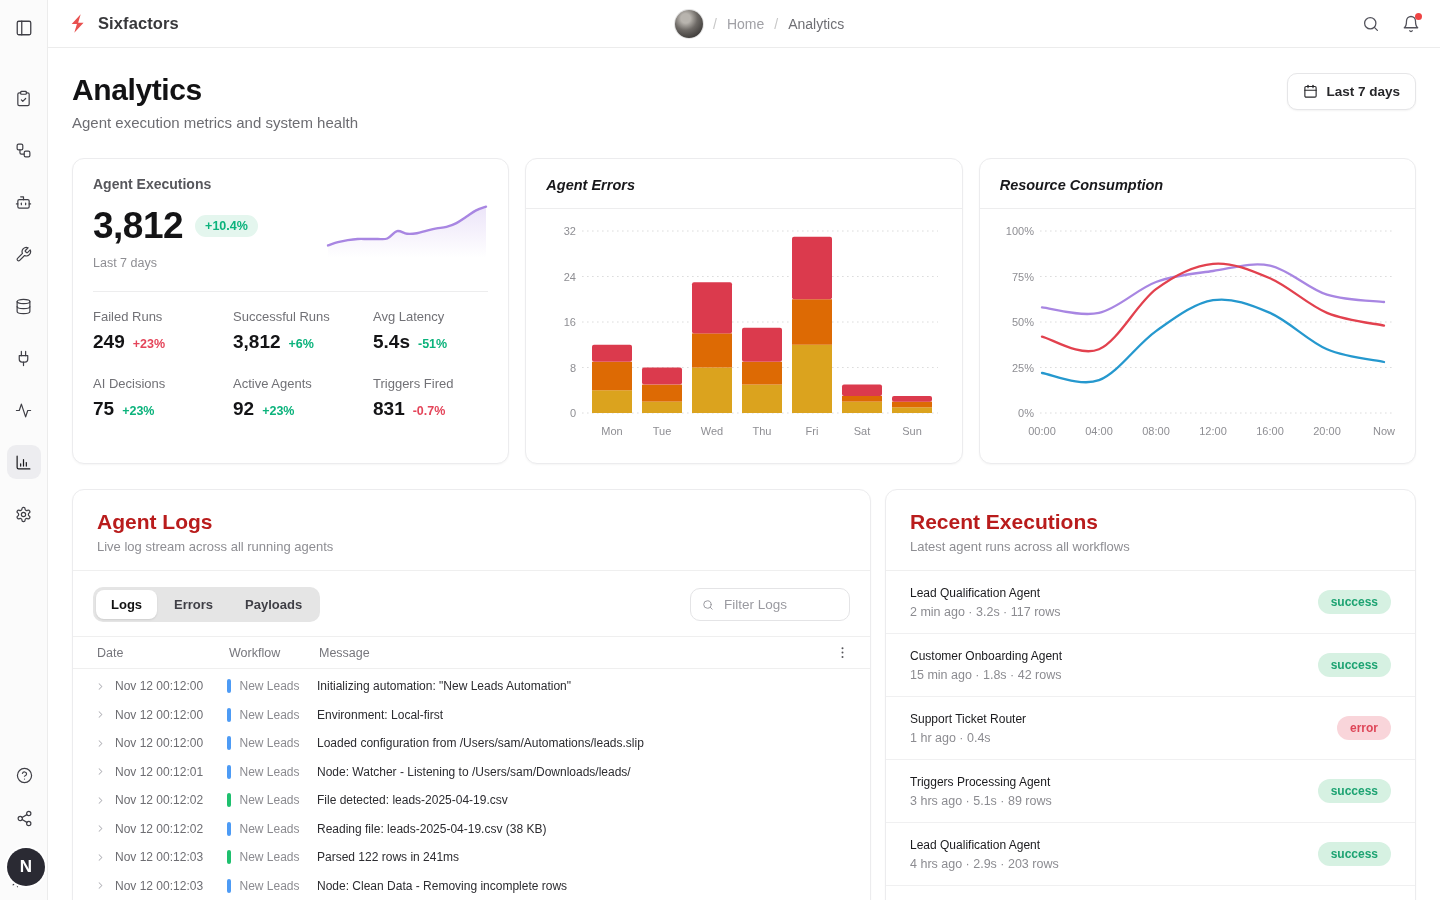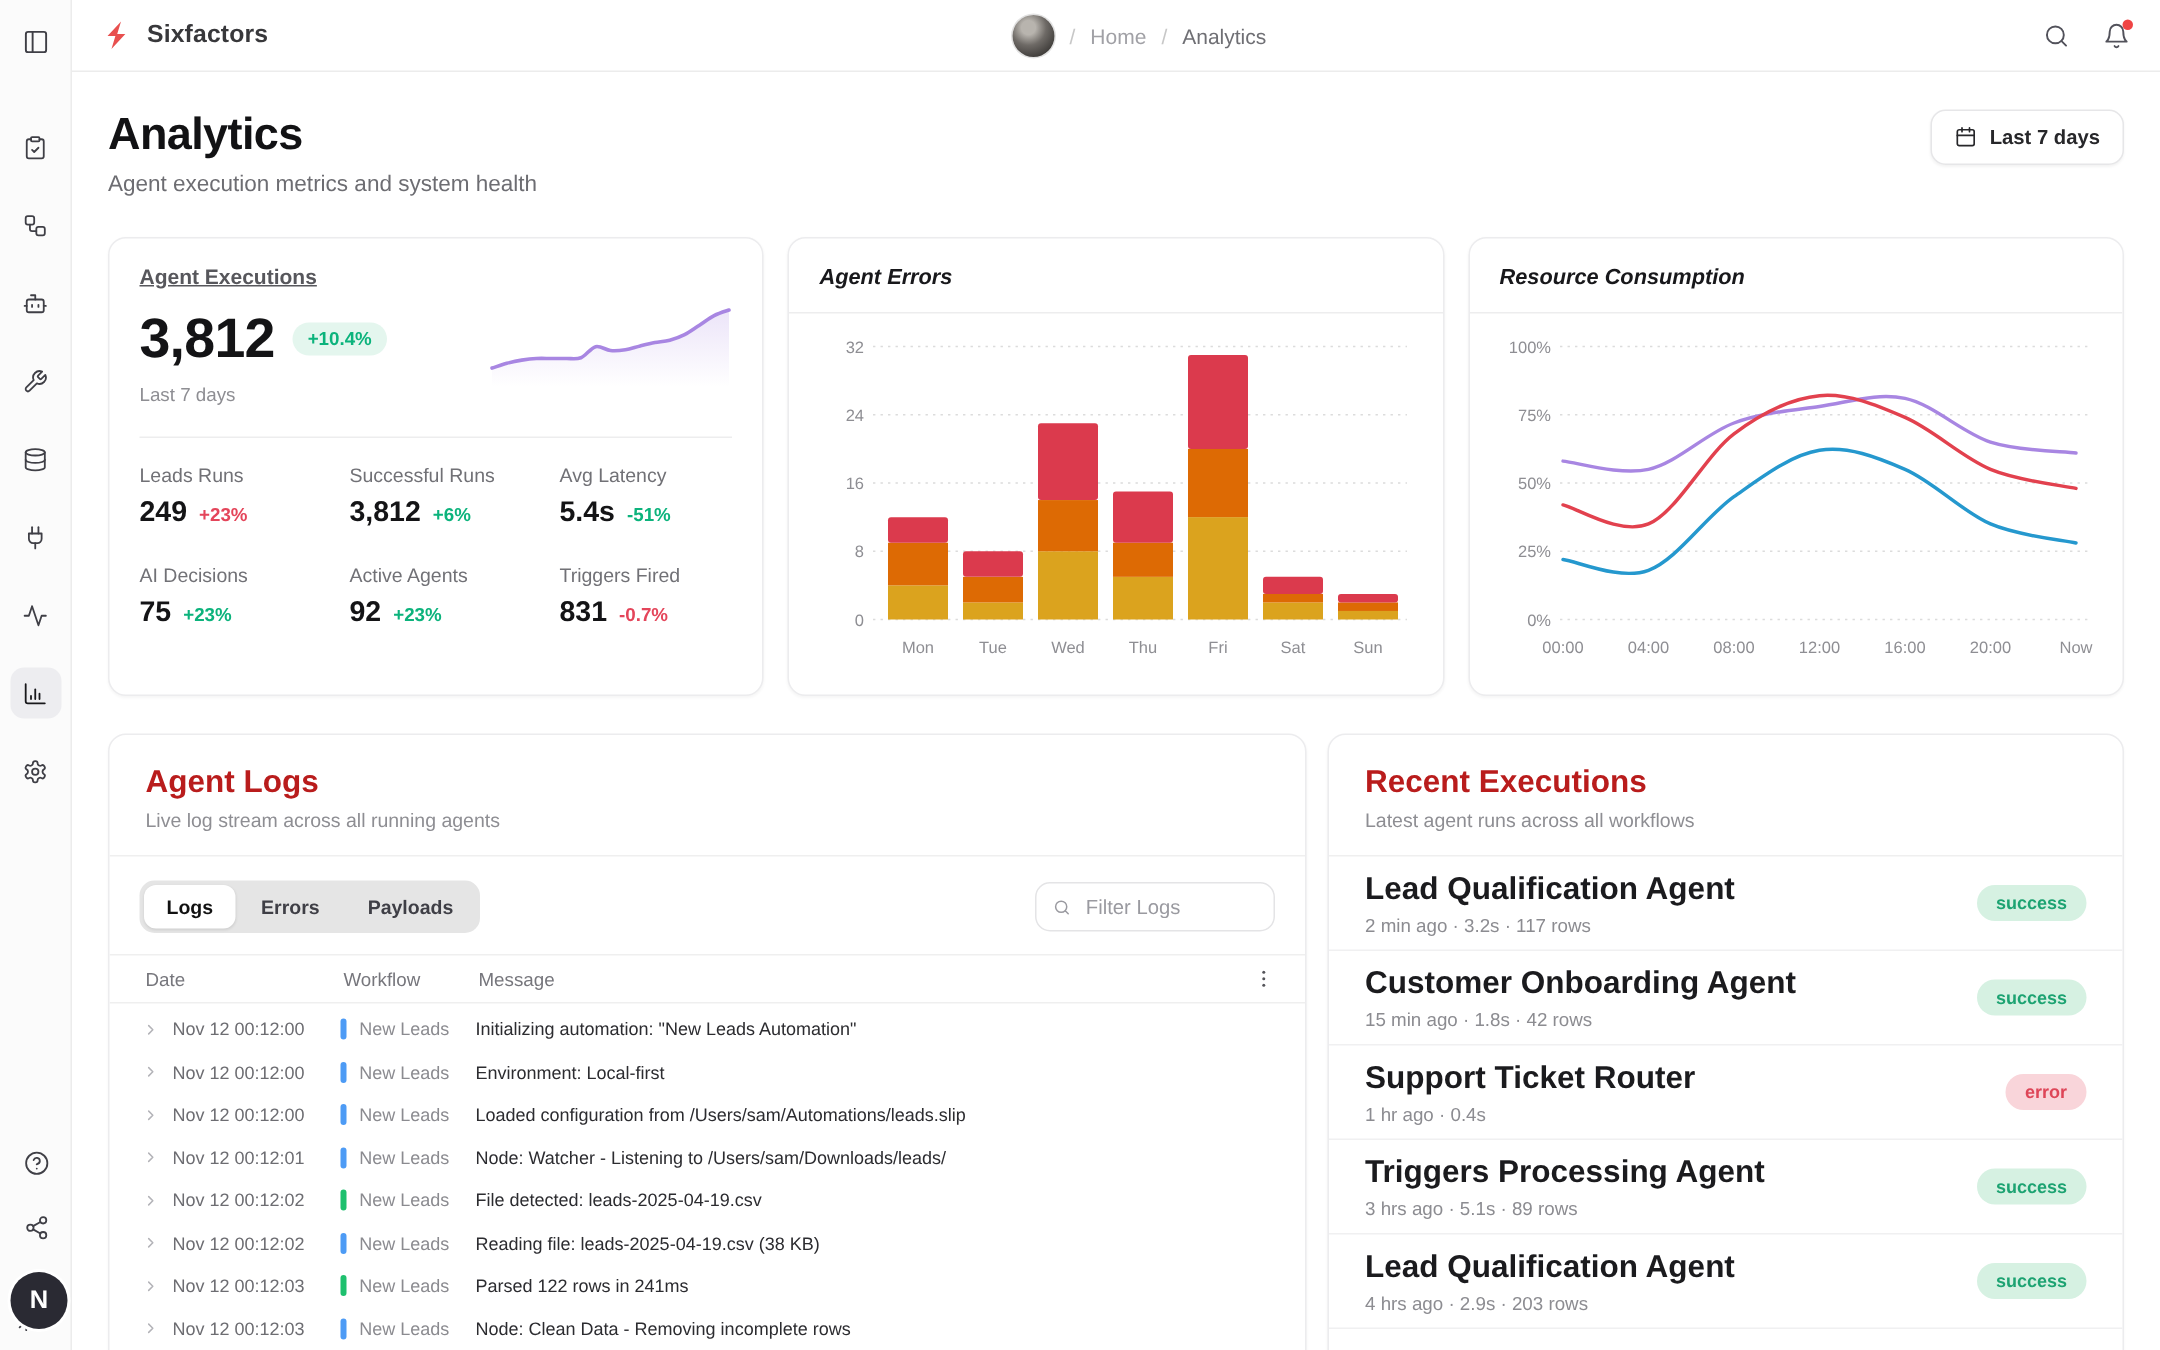--- a/index.html
+++ b/index.html
@@ -44,21 +44,21 @@
   .page-sub{margin:7px 0 0;font-size:15px;color:#6d6d72;}
   .range-btn{margin-left:auto;margin-top:0;display:flex;align-items:center;gap:8px;height:37px;padding:0 15px;
     border:1px solid #e6e6e8;border-radius:10px;background:#fff;box-shadow:0 1px 2px rgba(0,0,0,.05);
     font-size:13.5px;font-weight:700;color:#27272a;}
 
   
   .cards{display:flex;gap:16px;margin:27px 24px 0;}
   .card{flex:1;min-width:0;background:#fff;border:1px solid #ececee;border-radius:12px;
     box-shadow:0 1px 2px rgba(0,0,0,.04);height:306px;position:relative;overflow:hidden;}
   .card-pad{padding:17px 20px 0;}
-  .exec-title{font-size:14px;font-weight:700;color:#57575c;text-decoration:underline;}
+  .exec-title{font-size:14px;font-weight:700;color:#57575c;}
   .exec-value-row{display:flex;align-items:center;gap:12px;margin-top:13px;}
   .exec-value{font-size:37px;font-weight:800;letter-spacing:-.5px;color:#141416;}
   .pill{font-size:12.5px;font-weight:700;padding:4px 10px;border-radius:999px;background:#e4f6ee;color:#0cb37c;}
   .exec-period{margin-top:9px;font-size:12.5px;color:#8e8e93;}
   .spark{position:absolute;top:40px;right:20px;width:162px;height:60px;}
   .exec-div{border-top:1px solid #ededee;margin:21px 20px 0;}
   .stats-grid{display:grid;grid-template-columns:140px 140px 1fr;row-gap:23px;padding:17px 20px 0;}
   .stat-label{font-size:13px;color:#717176;}
   .stat-value-row{margin-top:7px;display:flex;align-items:baseline;gap:8px;}
   .stat-value{font-size:19px;font-weight:800;color:#141416;}
@@ -97,21 +97,21 @@
   .log-rows{padding:3px 0 0;}
   .log-row{display:grid;grid-template-columns:20px 112px 90px 1fr;align-items:center;height:28.5px;padding:0 20px 0 22px;}
   .log-chevron{color:#b3b3b8;display:flex;}
   .log-date{font-size:12px;color:#6d6d72;}
   .log-wf{display:flex;align-items:center;gap:9px;font-size:12px;color:#8b8b90;}
   .wf-bar{width:3.5px;height:14px;border-radius:2px;background:#4d9bf5;}
   .wf-bar.success{background:#1ec06e;}
   .log-msg{font-size:12px;color:#2c2c30;white-space:nowrap;overflow:hidden;text-overflow:ellipsis;}
 
   .exec-row{display:flex;align-items:center;padding:0 24px;height:63px;border-bottom:1px solid #f0f0f1;}
-  .exec-row-name{font-size:21px;font-weight:700;color:#1b1b1e;}
+  .exec-row-name{font-size:12px;font-weight:400;color:#1b1b1e;}
   .exec-row-meta{margin-top:5px;font-size:12.5px;color:#8c8c91;}
   .badge{margin-left:auto;font-size:12px;font-weight:700;padding:5px 13px;border-radius:999px;}
   .badge.success{background:#d6f1e2;color:#1da372;}
   .badge.error{background:#f9d5da;color:#de4658;}
   svg.ic{display:block;}
 </style>
 </head>
 <body>
 
 <div class="app">
@@ -290,21 +290,21 @@
                 <stop offset="0%" stop-color="#a886e2" stop-opacity="0.22"></stop>
                 <stop offset="100%" stop-color="#a886e2" stop-opacity="0"></stop>
               </linearGradient>
             </defs>
             <path d="M2 46.4 C3.7 45.9 8.6 44.1 11.9 43.2 C15.2 42.3 18.5 41.6 21.8 41.1 C25.1 40.6 28.3 40.2 31.6 40 C34.9 39.8 38.2 40.0 41.5 40 C44.8 40.0 48.1 40.1 51.4 40 C54.7 39.9 58.0 40.8 61.3 39.5 C64.6 38.2 67.8 32.9 71.1 32.1 C74.4 31.3 77.7 34.4 81 34.7 C84.3 35.1 87.6 34.7 90.9 34.2 C94.2 33.7 97.5 32.4 100.8 31.6 C104.1 30.8 107.3 30.0 110.6 29.4 C113.9 28.8 117.2 28.7 120.5 27.8 C123.8 26.9 127.1 25.8 130.4 24.1 C133.7 22.4 137.0 19.9 140.3 17.8 C143.6 15.7 146.8 13.1 150.1 11.4 C153.4 9.7 158.3 8.3 160 7.7 L160 59 L2 59 Z" fill="url(#sparkgrad)" stroke="none"></path>
             <path d="M2 46.4 C3.7 45.9 8.6 44.1 11.9 43.2 C15.2 42.3 18.5 41.6 21.8 41.1 C25.1 40.6 28.3 40.2 31.6 40 C34.9 39.8 38.2 40.0 41.5 40 C44.8 40.0 48.1 40.1 51.4 40 C54.7 39.9 58.0 40.8 61.3 39.5 C64.6 38.2 67.8 32.9 71.1 32.1 C74.4 31.3 77.7 34.4 81 34.7 C84.3 35.1 87.6 34.7 90.9 34.2 C94.2 33.7 97.5 32.4 100.8 31.6 C104.1 30.8 107.3 30.0 110.6 29.4 C113.9 28.8 117.2 28.7 120.5 27.8 C123.8 26.9 127.1 25.8 130.4 24.1 C133.7 22.4 137.0 19.9 140.3 17.8 C143.6 15.7 146.8 13.1 150.1 11.4 C153.4 9.7 158.3 8.3 160 7.7" fill="none" stroke="#a886e2" stroke-width="2.4" stroke-linecap="round"></path>
           </svg>
         <div class="exec-div"></div>
         <div class="stats-grid" id="stats-grid">
             <div class="stat">
-    <div class="stat-label">Leads Runs</div>
+    <div class="stat-label">Failed Runs</div>
     <div class="stat-value-row">
       <span class="stat-value">249</span>
       <span class="stat-delta red">+23%</span>
     </div>
   </div>
             <div class="stat">
     <div class="stat-label">Successful Runs</div>
     <div class="stat-value-row">
       <span class="stat-value">3,812</span>
       <span class="stat-delta green">+6%</span>

